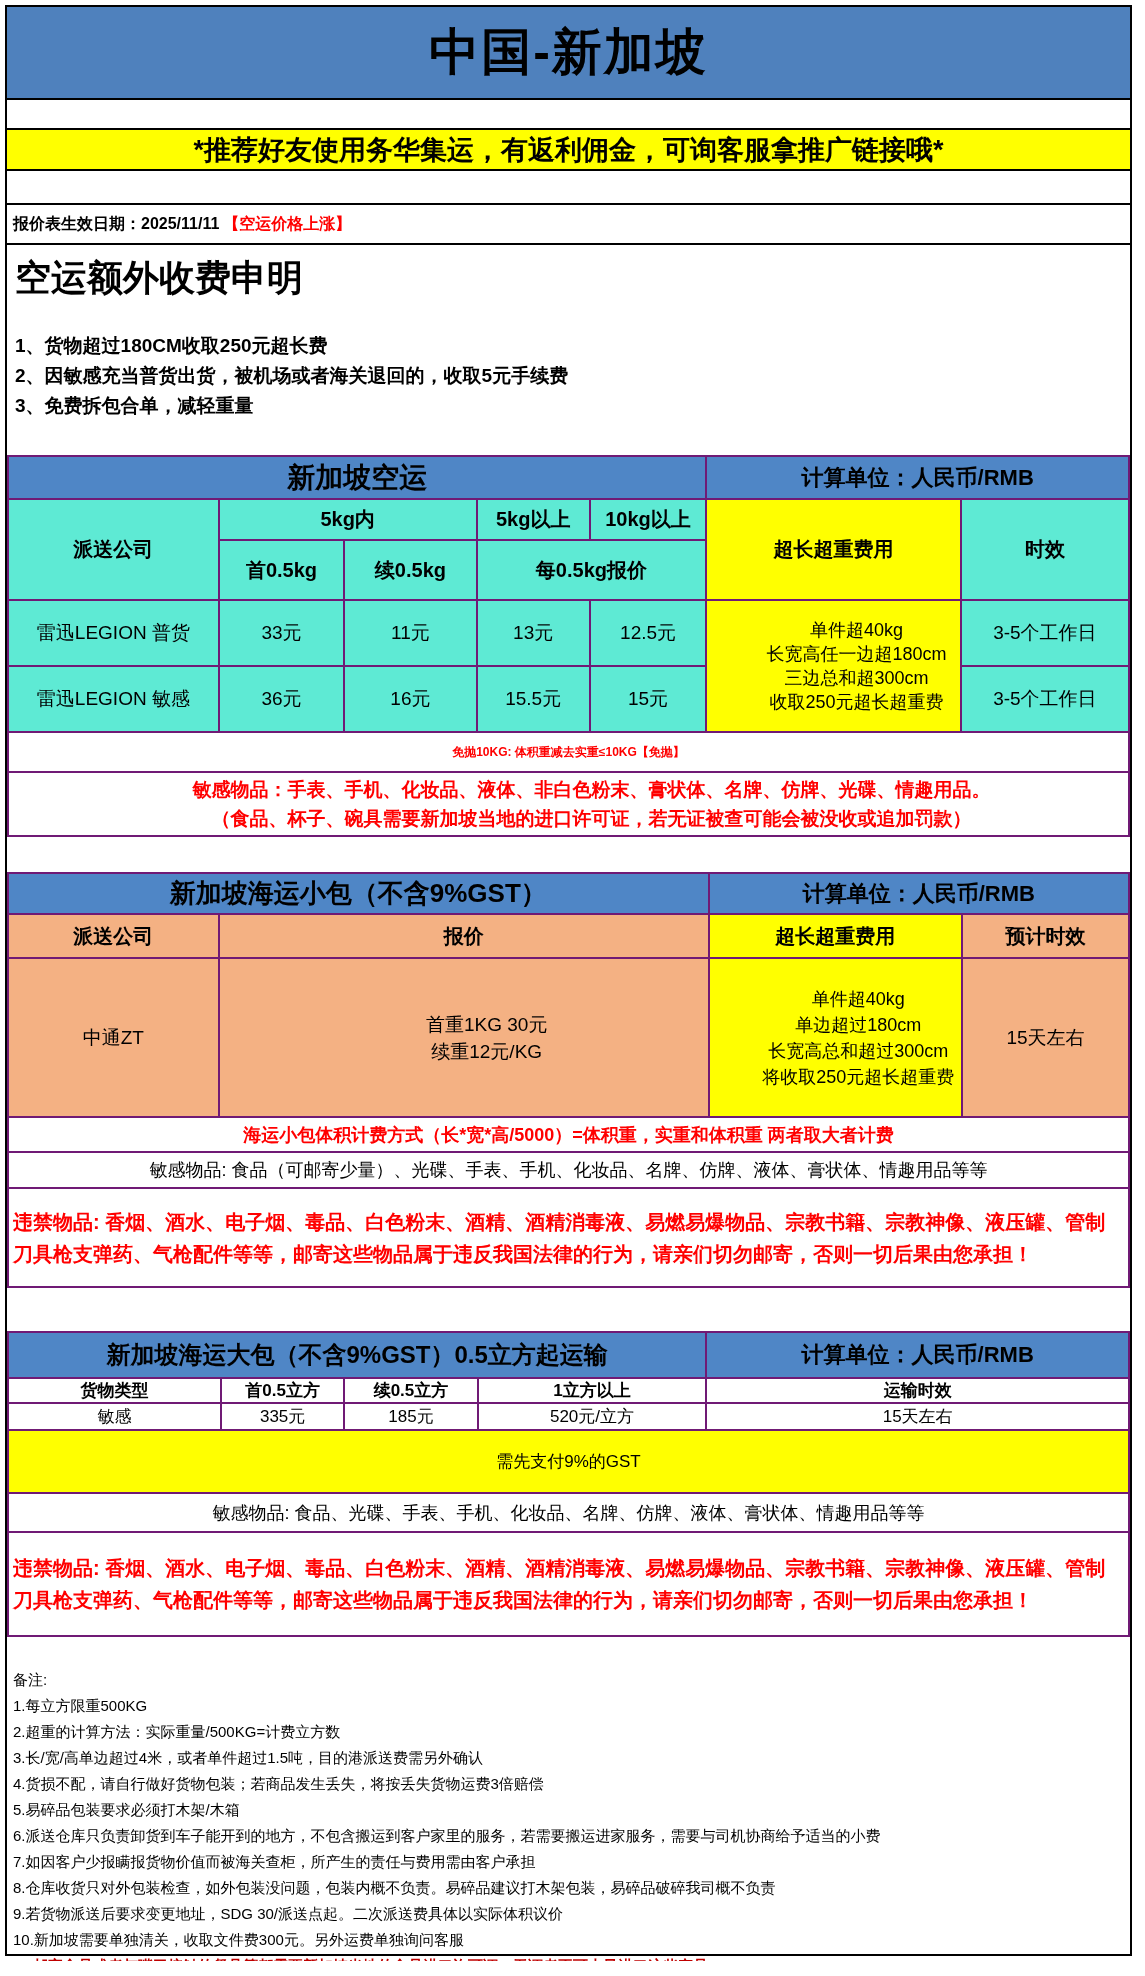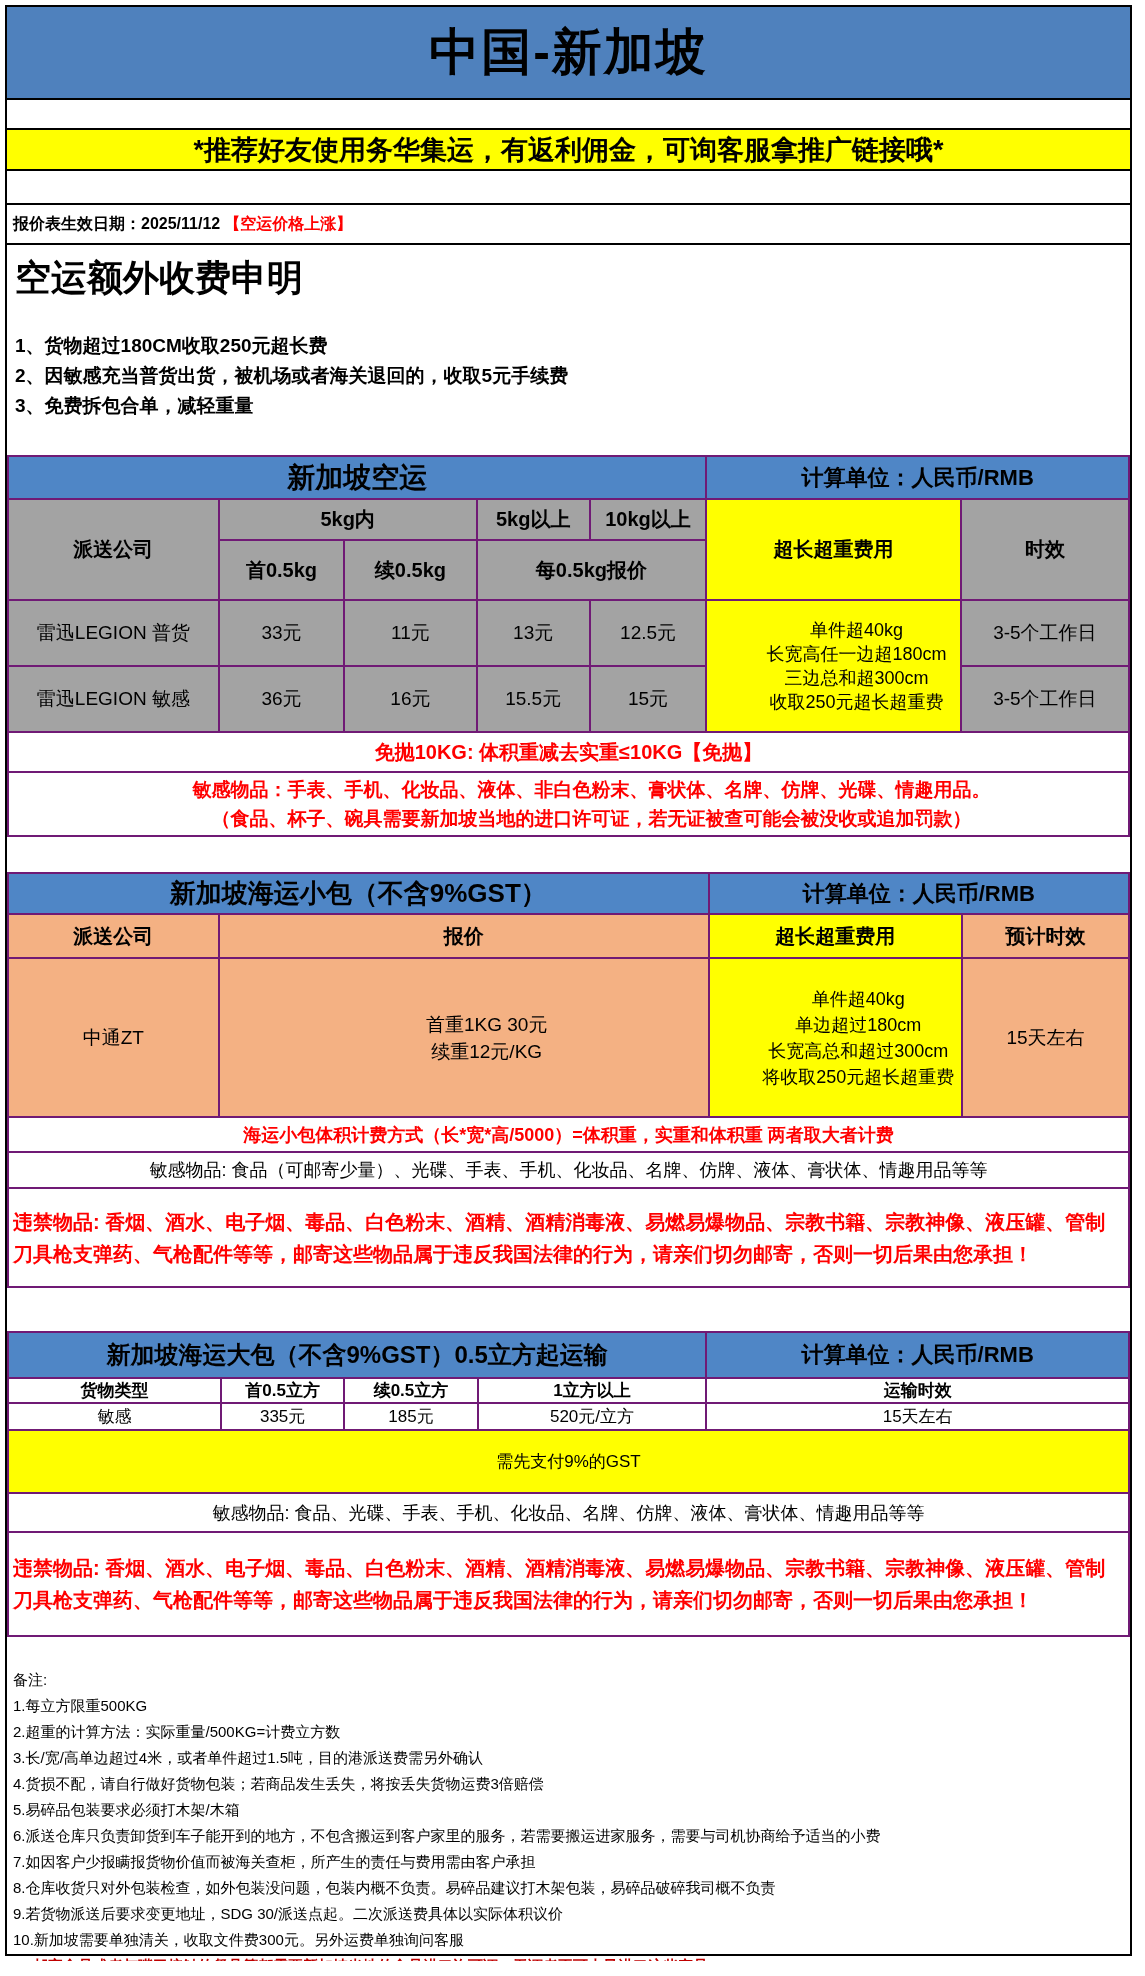--- a/index.html
+++ b/index.html
@@ -16,32 +16,32 @@
   .date-row{height:40px;display:flex;align-items:center;padding-left:6px;font-size:16px;font-weight:bold;}
   .date-alert{color:#ff0000;margin-left:4px;}
 
   .notice-box{height:210px;padding:6px 8px 0 8px;}
   .notice-title{font-size:36px;font-weight:bold;line-height:54px;}
   .notice-lines{margin-top:26px;font-size:19px;font-weight:bold;line-height:30px;white-space:pre-line;}
 
   table{border-collapse:collapse;table-layout:fixed;width:100%;}
   td,th{border:2px solid #701a75;padding:0 2px;text-align:center;vertical-align:middle;overflow:hidden;}
   .blue-h{background:#4f86c6;font-weight:bold;}
-  .green{background:#a3a3a3;}
+  .green{background:#5eead4;}
   .yellow{background:#ffff00;}
   .orange{background:#f4b183;}
   .pre{white-space:pre-line;padding-left:48px;}
   .red{color:#ff0000;font-weight:bold;}
 
   .t-air .blue-h.main{font-size:28px;height:41px;}
   .t-air .blue-h.unit{font-size:22px;}
   .t-air .hdr{font-size:20px;font-weight:bold;}
   .t-air .cell{font-size:19px;}
   .t-air .oversize{font-size:18px;line-height:24px;}
-  .row-free{font-size:20px;height:38px;}
+  .row-free{font-size:12px;height:38px;}
   .row-sens-air{font-size:19px;line-height:29px;height:62px;}
 
   .t-sea .blue-h.main{font-size:26px;height:39px;}
   .t-sea .blue-h.unit{font-size:22px;}
   .t-sea .hdr{font-size:20px;font-weight:bold;height:42px;}
   .t-sea .cell{font-size:19px;line-height:27px;}
   .t-sea .oversize{font-size:18px;line-height:26px;}
   .row-volrule{font-size:18px;height:33px;}
   .row-sens{font-size:18px;font-weight:normal;height:34px;}
   .row-prohibit{font-size:20px;line-height:32px;text-align:left;padding:2px 4px;height:93px;}
@@ -65,21 +65,21 @@
 
   <div class="band title-bar center bb">中国-新加坡</div>
 
   <div class="band gap1 bb spacer"></div>
 
   <div class="band promo center bb">*推荐好友使用务华集运，有返利佣金，可询客服拿推广链接哦*</div>
 
   <div class="band gap2 bb spacer"></div>
 
   <div class="band date-row bb">
-    <span>报价表生效日期：2025/11/12</span>
+    <span>报价表生效日期：2025/11/11</span>
     <span class="date-alert">【空运价格上涨】</span>
   </div>
 
   <div class="band notice-box">
     <div class="notice-title">空运额外收费申明</div>
     <div class="notice-lines">1、货物超过180CM收取250元超长费
 2、因敏感充当普货出货，被机场或者海关退回的，收取5元手续费
 3、免费拆包合单，减轻重量</div>
   </div>
 

